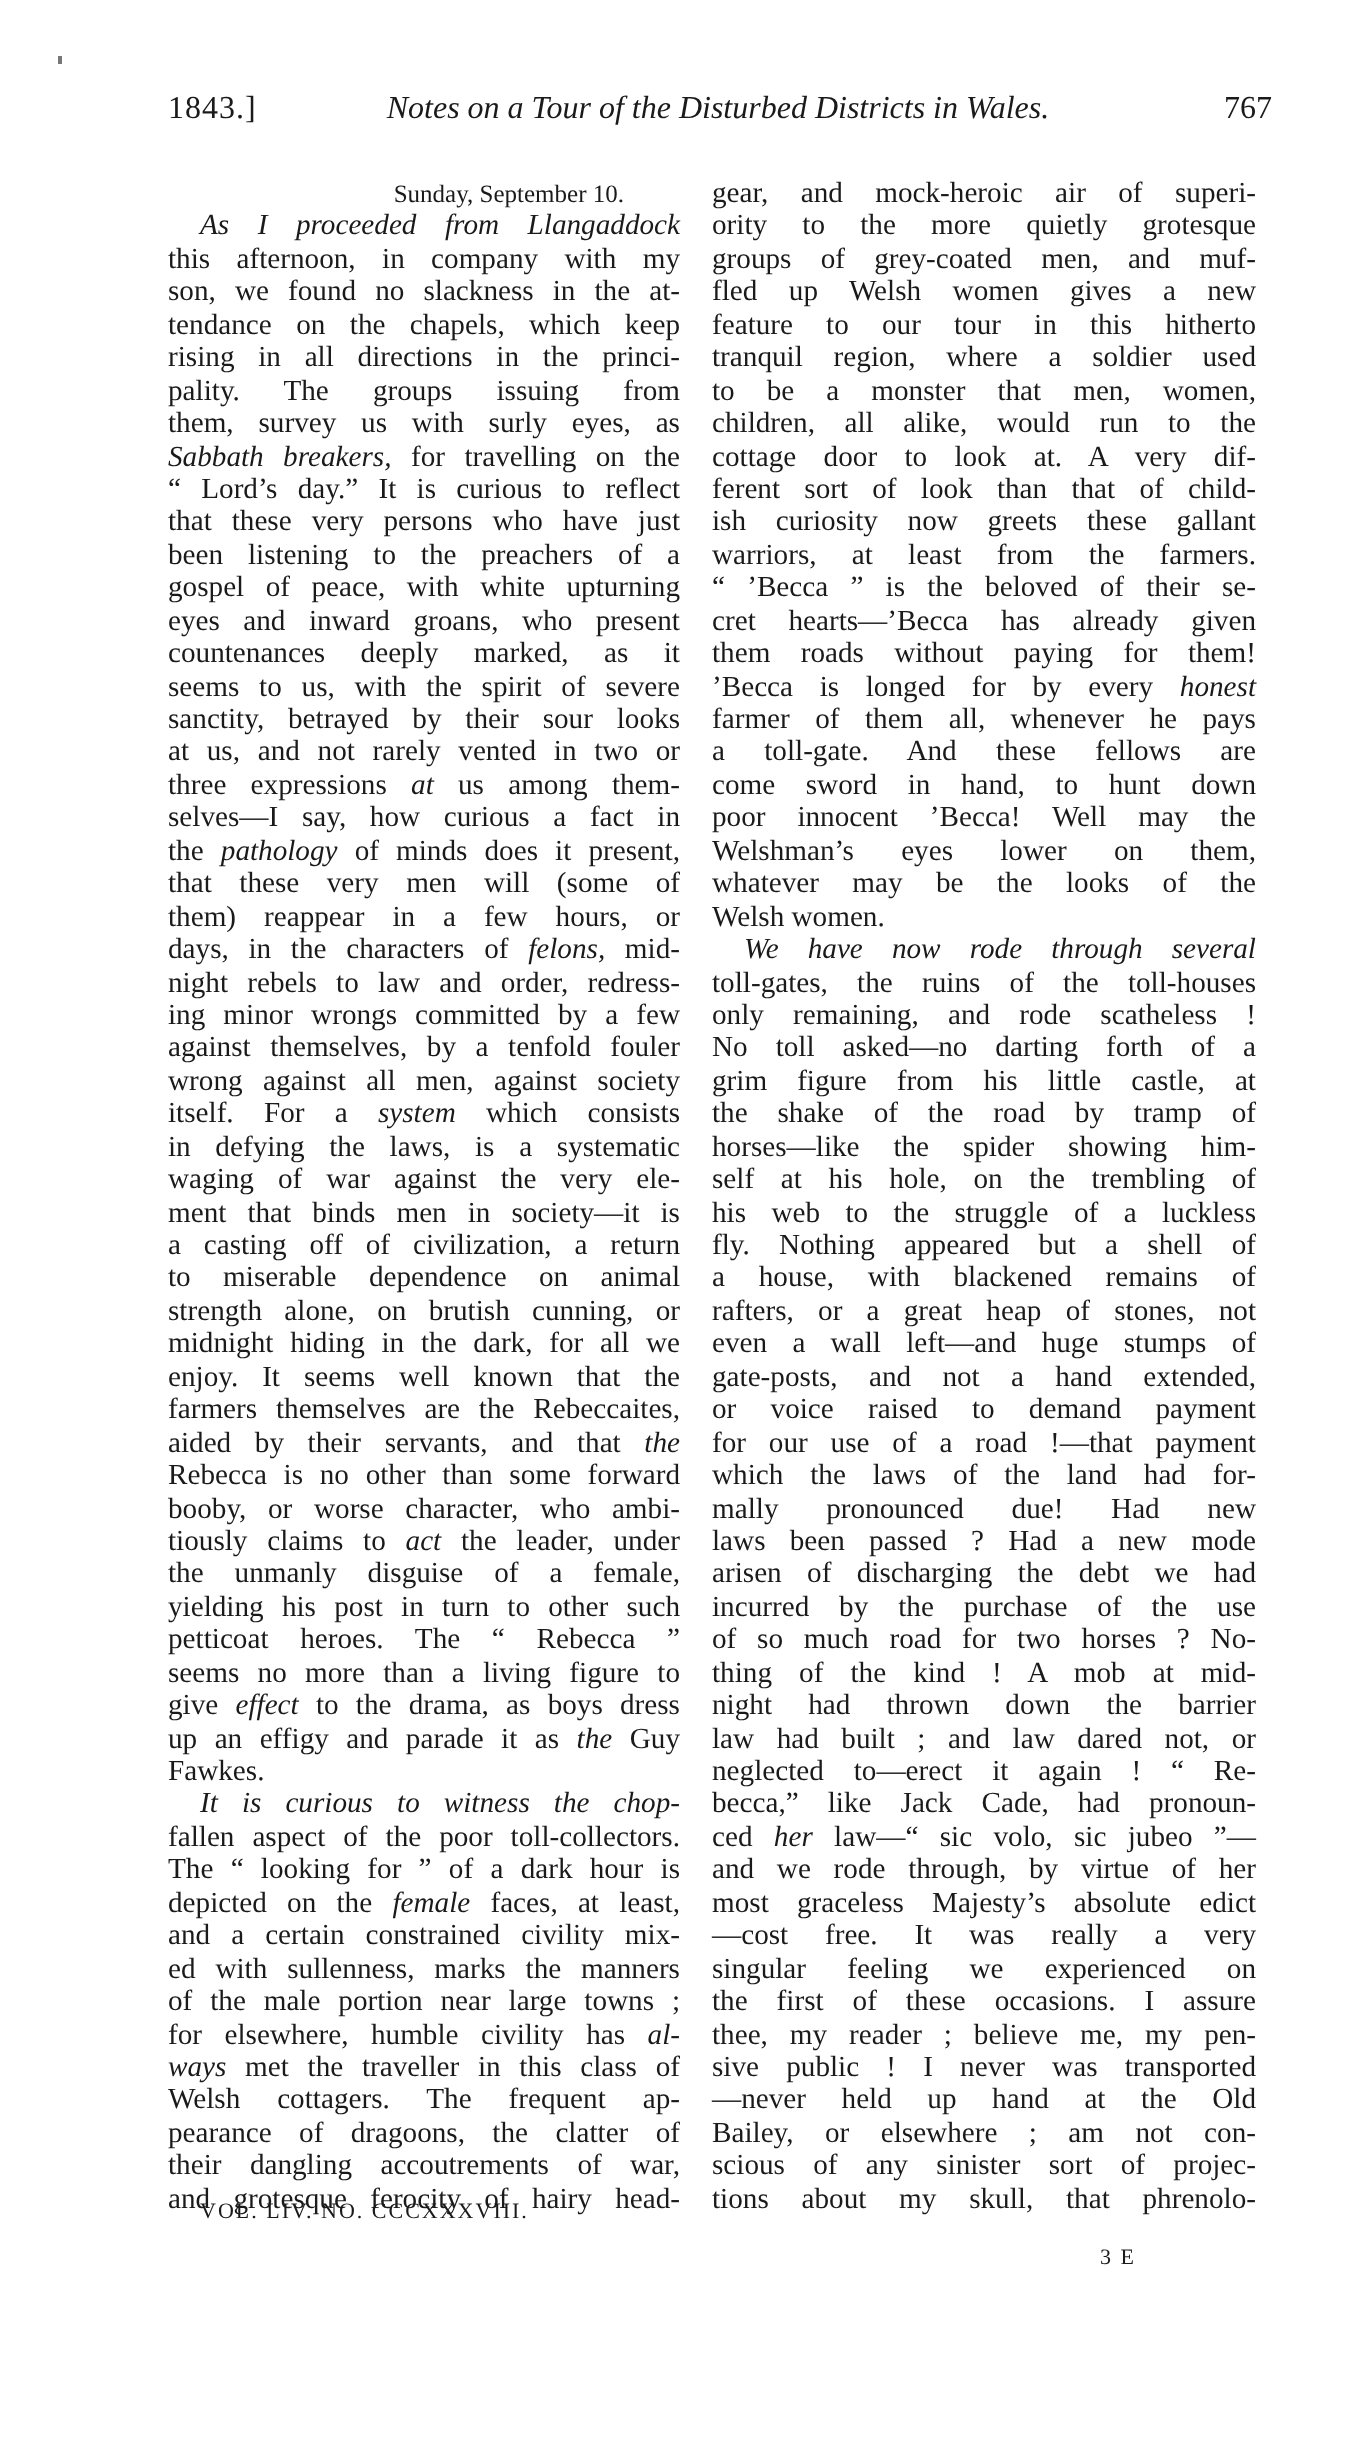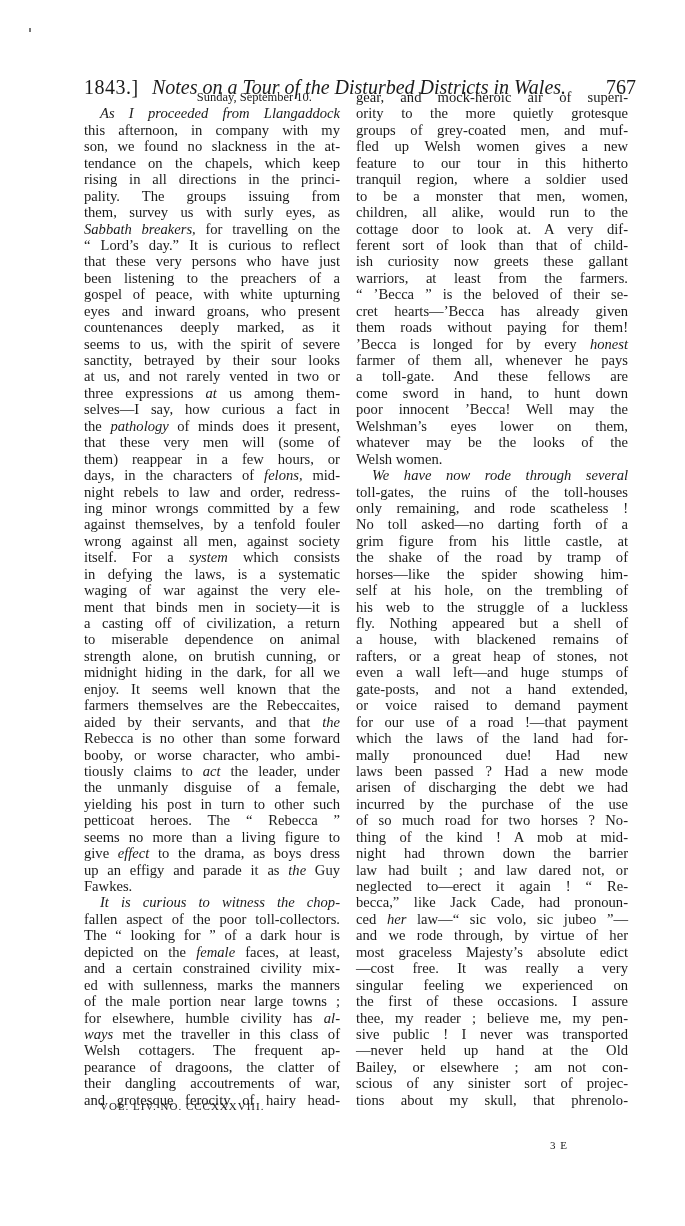--- a/index.html
+++ b/index.html
@@ -1,32 +1,32 @@
 <!DOCTYPE html>
 <html><head>
 <meta charset="utf-8">
 <style>
   html, body { margin:0; padding:0; background:#ffffff; }
   body { width:685px; height:1226px; position:relative; overflow:hidden;
          font-family:"Liberation Serif","DejaVu Serif",serif; color:#1a1a1a; }
-  .header { position:absolute; top:76px; left:84px; width:552px; height:20px;
-            font-size:20px; }
+  .header { position:absolute; top:46px; left:84px; width:552px; height:20px;
+            font-size:16px; }
   .header .year { position:absolute; left:0; top:0; letter-spacing:0.5px; }
   .header .title { position:absolute; left:34px; right:36px; top:0; text-align:center; font-style:italic; }
   .header .page { position:absolute; right:0; top:0;text-align:right; }
   .col { position:absolute; font-size:14.6px; line-height:16.45px; }
   .col-left { left:84px; width:256px; top:89px; }
   .col-right { left:356px; width:272px; top:89px; }
   .line { display:block; white-space:nowrap; text-align:justify; text-align-last:justify; height:16.45px; }
   .line.last { text-align-last:left; }
   .line.indent { padding-left:16px;font-style:italic; }
   .line.dateline { text-align:center; text-align-last:right; font-size:12.5px; padding-right:28px; }
   .line i { }
   .footer-left { position:absolute; left:100px; top:1100px; font-size:11px; letter-spacing:1px; }
-  .footer-right { position:absolute; left:550px; top:1123px; font-size:11px; letter-spacing:1px;margin-top:16px; }
+  .footer-right { position:absolute; left:550px; top:1123px; font-size:11px; letter-spacing:1px; }
   .speck { position:absolute; width:2px; height:4px; background:#777; }
 </style>
 </head>
 <body>
 
 <div class="speck" style="left:29px;top:28px;"></div>
 
 <div class="header">
   <span class="year">1843.]</span>
   <span class="title">Notes on a Tour of the Disturbed Districts in Wales.</span>

